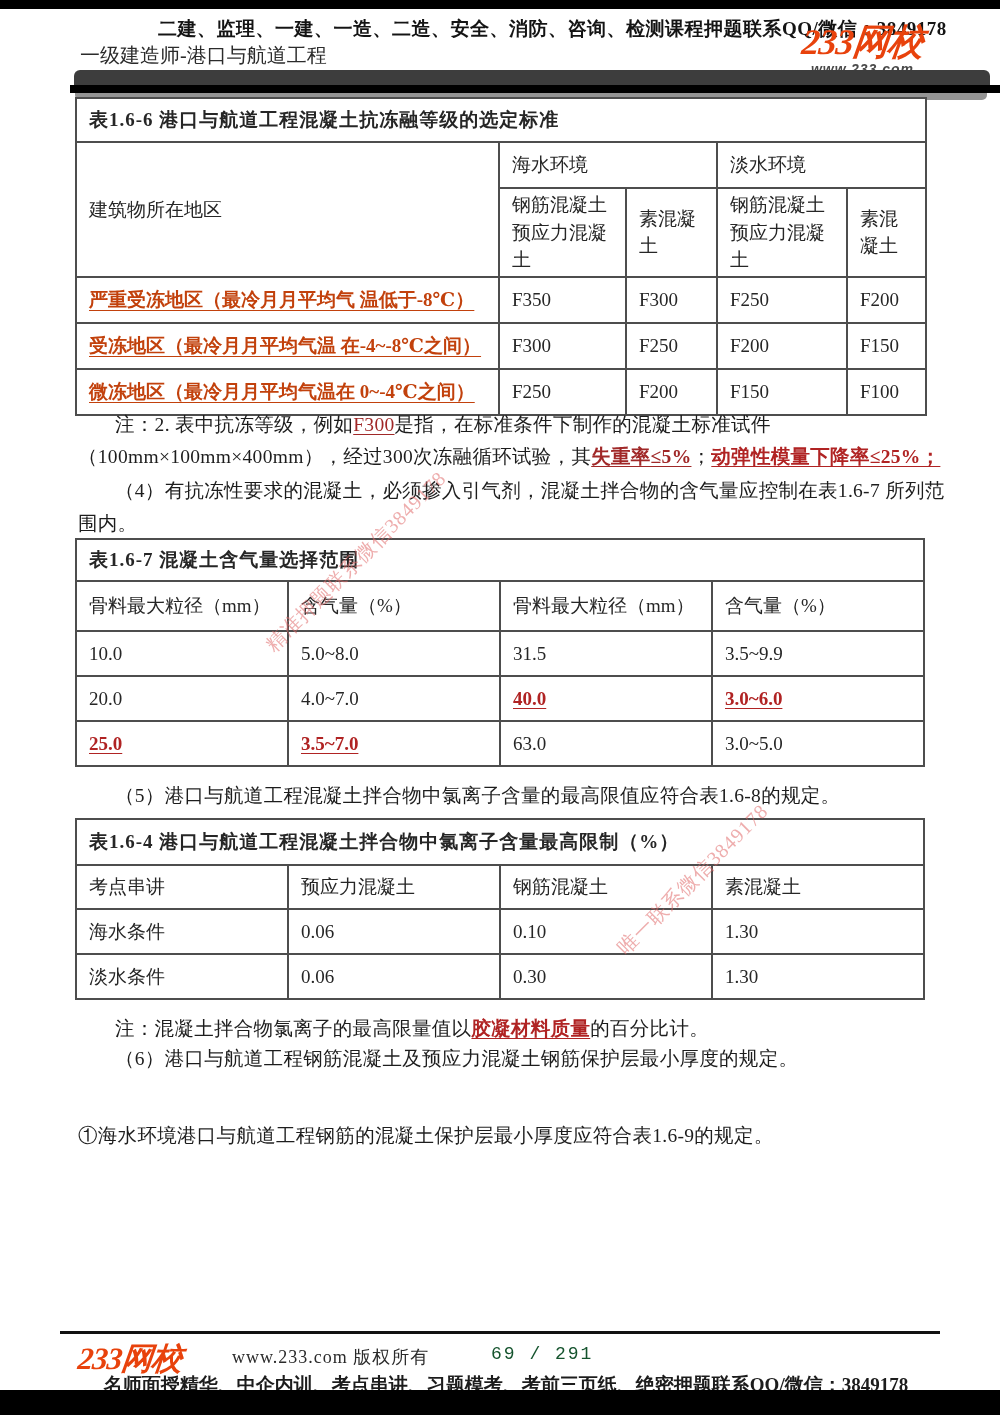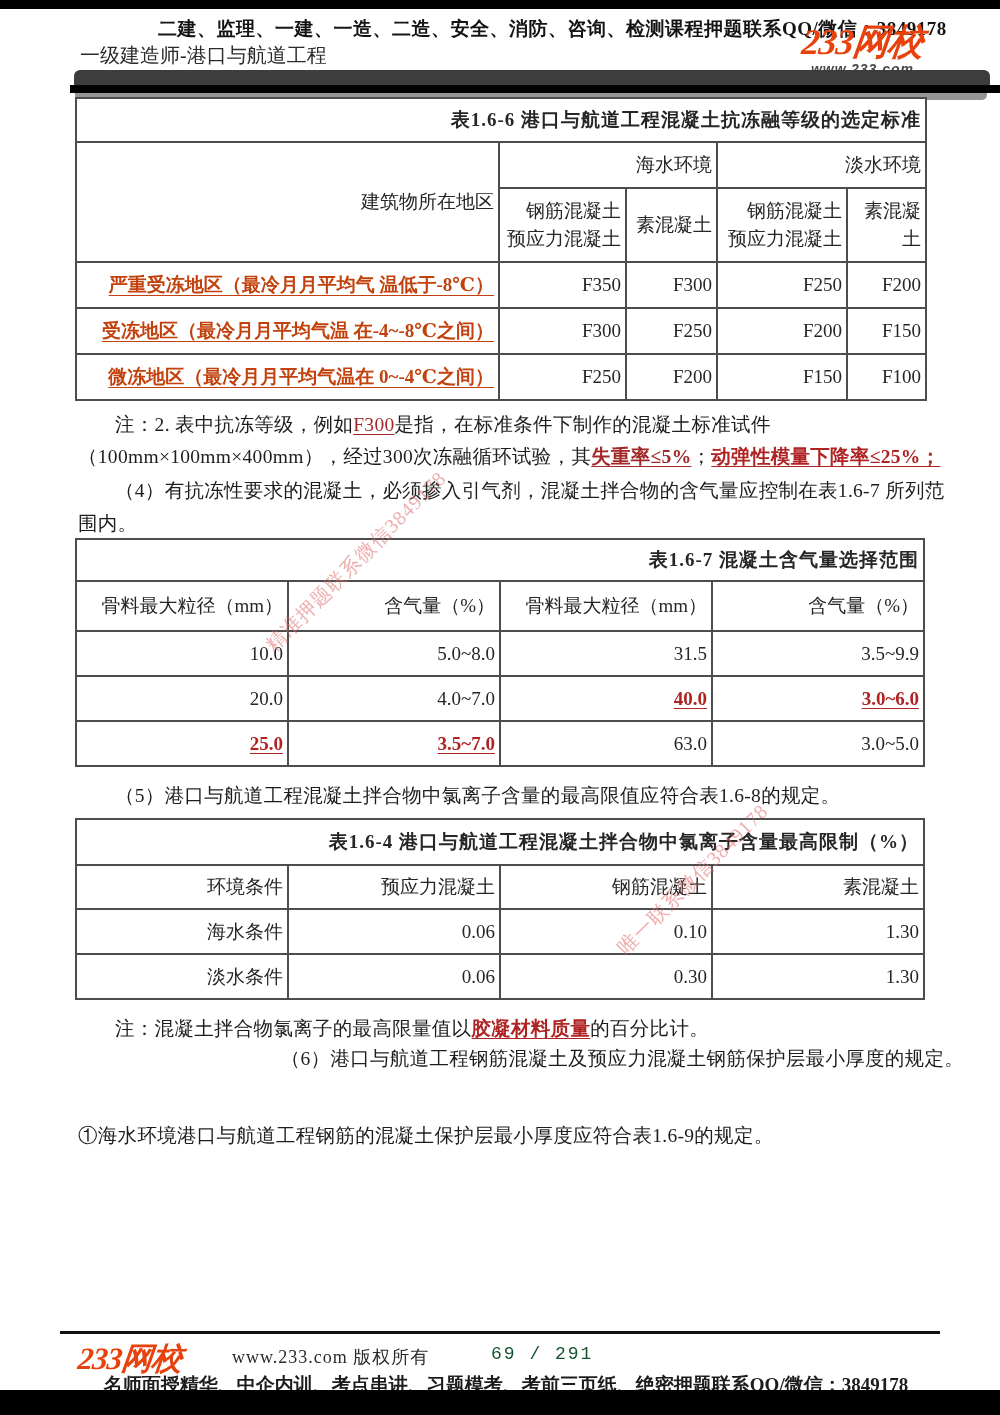--- a/index.html
+++ b/index.html
@@ -19,42 +19,42 @@
             font-family:"Liberation Sans","DejaVu Sans",sans-serif;letter-spacing:1px;}
 
   
   .divider{left:70px;top:70px;width:930px;}
   .divider .d1{width:916px;height:15px;margin-left:4px;background:#3d3d3d;border-radius:6px 6px 0 0;}
   .divider .d2{width:930px;height:8px;background:#000;}
   .divider .d3{width:912px;height:7px;margin-left:5px;background:#949494;border-radius:0 0 5px 5px;}
 
   
   table.tbl{border-collapse:collapse;table-layout:fixed;background:#fff;}
-  table.tbl td{border:2px solid #4d4d4d;text-align:right;vertical-align:middle;
-               font-size:19px;color:#262626;padding:2px 4px;line-height:1.45;}
+  table.tbl td{border:2px solid #4d4d4d;text-align:left;vertical-align:middle;
+               font-size:19px;color:#262626;padding:2px 12px;line-height:1.45;}
   td.ttl{font-weight:bold;font-size:19px;letter-spacing:1px;color:#1b1b1b;}
   .t66{left:75px;top:97px;width:850px;}
   .t66 col.c1{width:423px;} .t66 col.c2{width:127px;} .t66 col.c3{width:91px;}
   .t66 col.c4{width:130px;} .t66 col.c5{width:79px;}
   .r-title{height:44px;} .r-env{height:46px;} .r-sub{height:74px;} .r-data{height:46px;}
   .t67{left:75px;top:538px;width:850px;}
   .t67 col{width:212px;}
   .t67 .r-title{height:42px;} .t67 .r-head{height:50px;} .t67 .r-data{height:45px;}
   .t68{left:75px;top:818px;width:850px;}
   .t68 col{width:212px;}
   .t68 .r-title{height:46px;} .t68 .r-head{height:44px;} .t68 .r-data{height:45px;}
 
   
   .para{font-size:19.5px;line-height:33px;color:#1d1d1d;letter-spacing:0.3px;}
   .note1{left:78px;top:408px;width:880px;text-indent:37px;}
   .note1b{left:78px;top:440px;width:890px;}
   .para4{left:78px;top:474px;width:878px;text-indent:37px;}
   .para5{left:78px;top:779px;width:878px;text-indent:37px;}
   .note2{left:78px;top:1012px;width:878px;text-indent:37px;}
-  .para6{left:86px;top:1042px;width:878px;text-indent:37px;text-align:right;}
+  .para6{left:78px;top:1042px;width:878px;text-indent:37px;}
   .para61{left:78px;top:1072px;width:878px;margin-top:47px;}
 
   
   .red-u{color:#a02828;text-decoration:underline;text-underline-offset:3px;}
   .sb{font-weight:600;}
   .bold-red{color:#b02323;font-weight:bold;text-decoration:underline;text-underline-offset:3px;}
   .lbl-red{color:#c2410c;font-weight:600;text-decoration:underline;text-underline-offset:4px;}
 
   
   .wm{color:rgba(224,105,105,0.55);font-size:20px;letter-spacing:1px;white-space:nowrap;
@@ -200,21 +200,21 @@
         <col>
         <col>
         <col>
         <col>
       </colgroup>
     <tbody>
         <tr class="r-title">
       <td colspan="4" class="ttl">表1.6-4 港口与航道工程混凝土拌合物中氯离子含量最高限制（%）</td>
     </tr>
     <tr class="r-head">
-      <td>环境条件</td>
+      <td>考点串讲</td>
       <td>预应力混凝土</td>
       <td>钢筋混凝土</td>
       <td>素混凝土</td>
     </tr>
     <tr class="r-data">
       <td>海水条件</td>
       <td>0.06</td>
       <td>0.10</td>
       <td>1.30</td>
     </tr>

